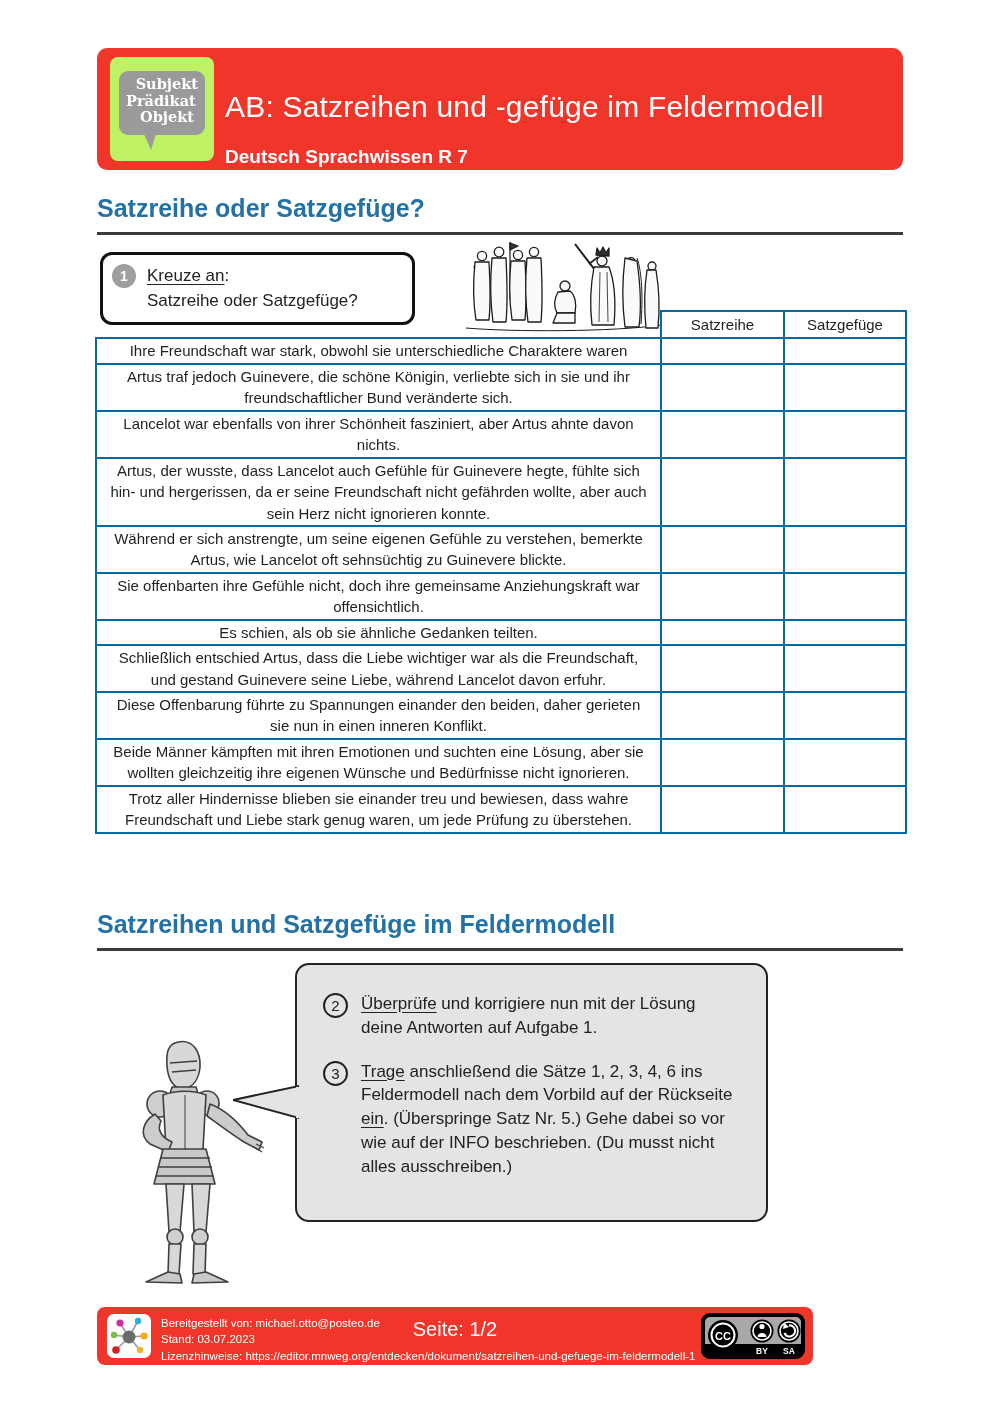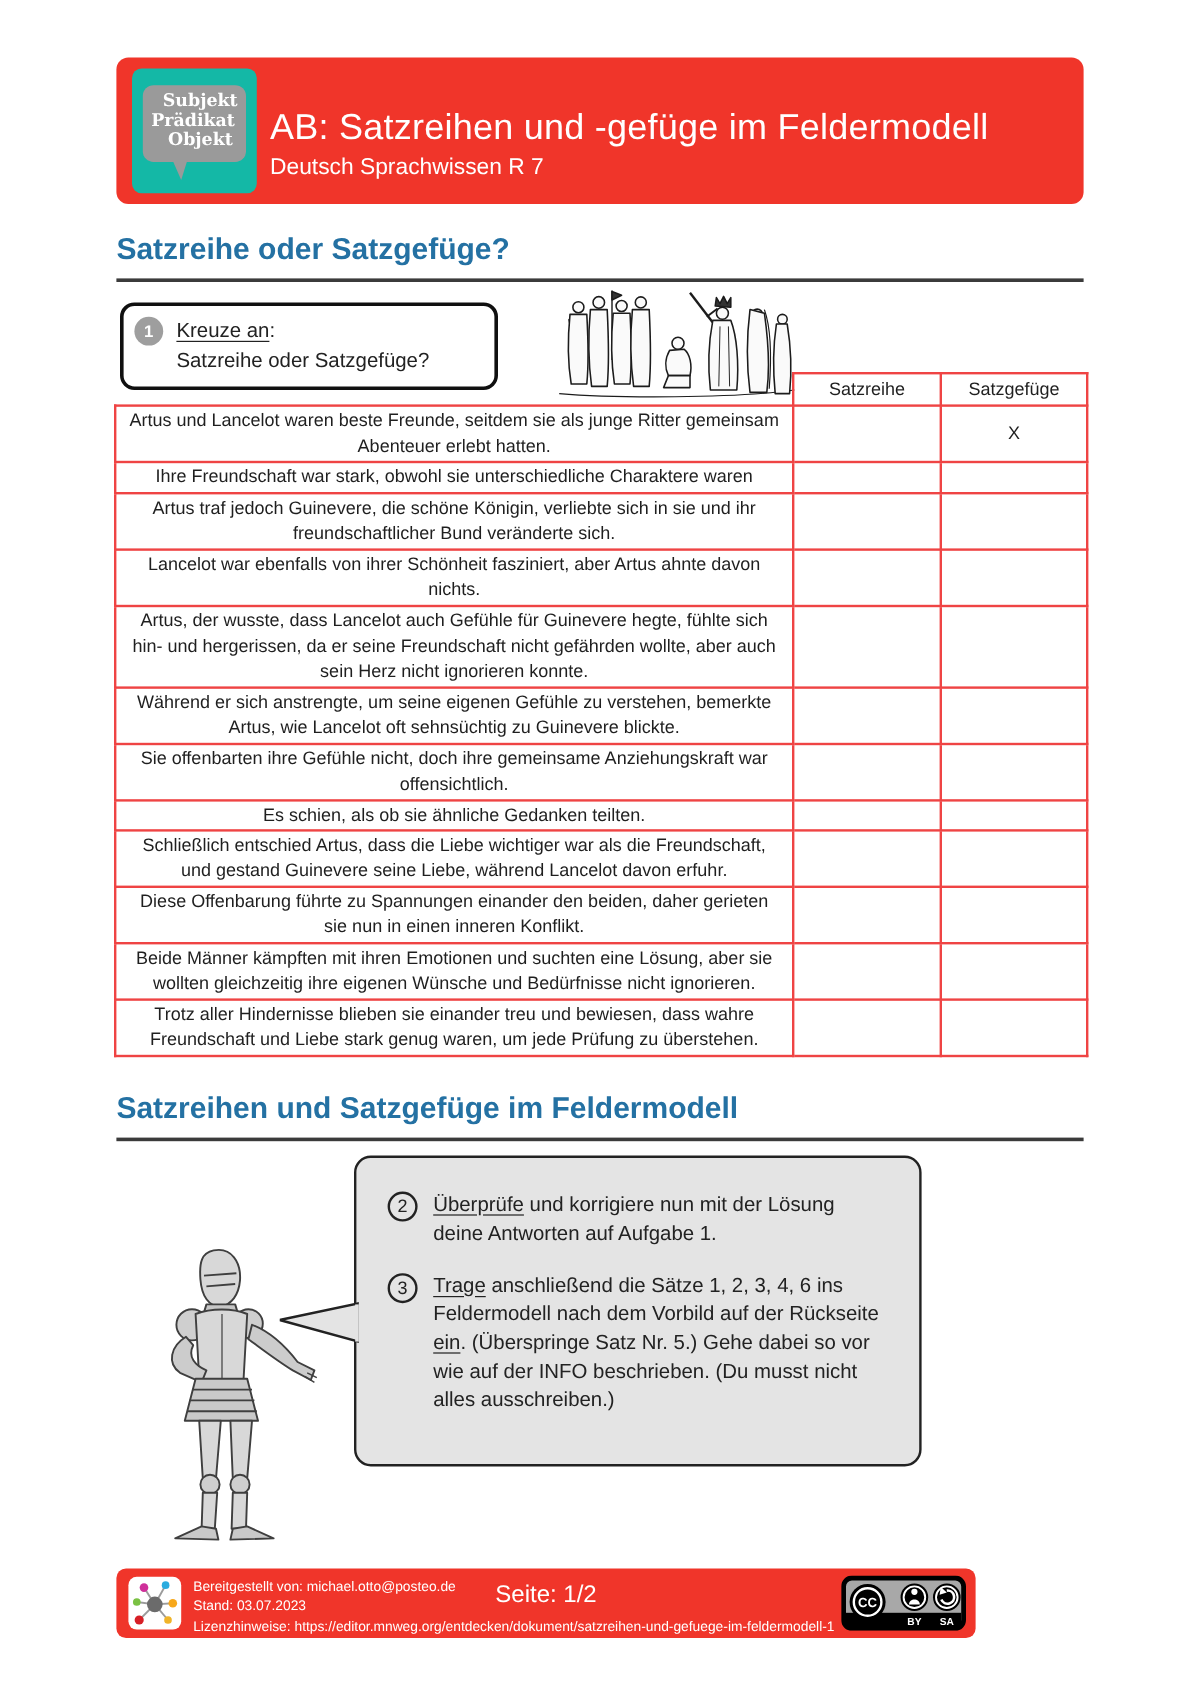--- a/index.html
+++ b/index.html
@@ -4,34 +4,34 @@
 <style>
   * { margin:0; padding:0; box-sizing:border-box; }
   html,body { background:#ffffff; }
   body { font-family:"Liberation Sans", sans-serif; color:#222; }
   .page { position:relative; width:1000px; height:1416px; background:#fff; overflow:hidden; }
 
   
   .header { position:absolute; left:97px; top:48px; width:806px; height:122px;
             background:#f0352a; border-radius:10px; }
   .logo-box { position:absolute; left:13px; top:9px; width:104px; height:104px;
-              background:#14b8a6; border-radius:8px; }
+              background:#bef264; border-radius:8px; }
   .logo-bubble { position:absolute; left:9px; top:14px; width:86px; height:64px;
                  background:#9a9a9a; border-radius:9px; padding:5px 7px;
                  font-family:"DejaVu Serif", serif; font-weight:bold; color:#fff;
                  font-size:14.5px; line-height:1.15; }
   .logo-bubble .l1 { text-align:right; }
   .logo-bubble .l2 { text-align:left; }
   .logo-bubble .l3 { text-align:right; padding-right:4px; }
   .logo-tail { position:absolute; left:34px; top:77px; width:0; height:0;
                border-left:7px solid transparent; border-right:5px solid transparent;
                border-top:16px solid #9a9a9a; }
   .header-text { position:absolute; left:128px; top:26px; color:#fff; }
   .header-title { font-size:30px; font-weight:400; letter-spacing:0.2px;margin-top:16px; }
-  .header-subtitle { font-size:19px; margin-top:5px; font-weight:400; }
+  .header-subtitle { font-size:19px; margin-top:22px; font-weight:700; }
 
   
   .section-h { position:absolute; left:97px; width:806px; color:#2471a3;
                font-size:25px; font-weight:700; padding-bottom:9px;
                border-bottom:3px solid #3b3b3b; }
   .h1 { top:194px; }
   .h2 { top:910px; }
 
   
   .task1 { position:absolute; left:100px; top:252px; width:315px; min-height:62px;
@@ -42,21 +42,21 @@
                 font-weight:bold; display:flex; align-items:center; justify-content:center; }
   .u { text-decoration:underline; text-underline-offset:3px; }
 
   
   .scene { position:absolute; left:462px; top:238px; width:205px; height:98px; }
 
   
   .answers { position:absolute; left:95px; top:310px; width:810px;
              border-collapse:collapse; table-layout:fixed; font-size:15px; }
   .answers col.c1 { width:565px; } .answers col.c2 { width:123px; } .answers col.c3 { width:122px; }
-  .answers td { border:2px solid #ef4444; text-align:center; vertical-align:middle;
+  .answers td { border:2px solid #0369a1; text-align:center; vertical-align:middle;
                 padding:1px 10px; line-height:1.43; color:#1f1f1f; }
   .answers td.no-border { border:none; }
   .answers .hdr td { padding:2px 4px; }
 
   
   .bubble { position:absolute; left:295px; top:963px; width:473px; height:259px;
             background:#e4e4e4; border:2px solid #222; border-radius:14px;
             padding:27px 26px 16px 26px; font-size:17px; line-height:1.4; }
   .bubble-tail { position:absolute; left:-64px; top:118px; width:66px; height:38px; }
   .task-row { display:flex; gap:13px; margin-bottom:20px; }
@@ -147,25 +147,20 @@
         <col class="c1">
         <col class="c2">
         <col class="c3">
       </colgroup>
     <tbody>
         <tr class="hdr">
       <td class="no-border"></td>
       <td>Satzreihe</td>
       <td>Satzgefüge</td>
     </tr>
-    <tr>
-          <td>Artus und Lancelot waren beste Freunde, seitdem sie als junge Ritter gemeinsam Abenteuer erlebt hatten.</td>
-          <td></td>
-          <td>X</td>
-        </tr>
     <tr>
           <td>Ihre Freundschaft war stark, obwohl sie unterschiedliche Charaktere waren</td>
           <td></td>
           <td></td>
         </tr>
     <tr>
           <td>Artus traf jedoch Guinevere, die schöne Königin, verliebte sich in sie und ihr freundschaftlicher Bund veränderte sich.</td>
           <td></td>
           <td></td>
         </tr>

